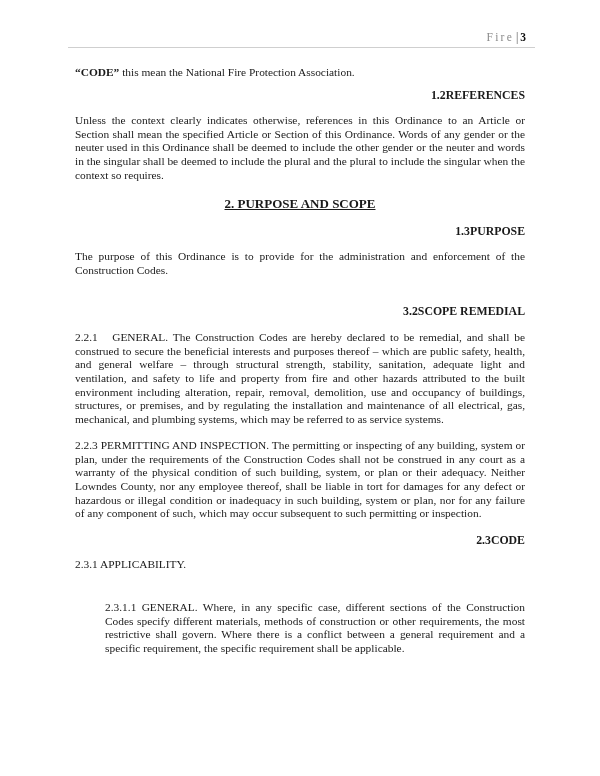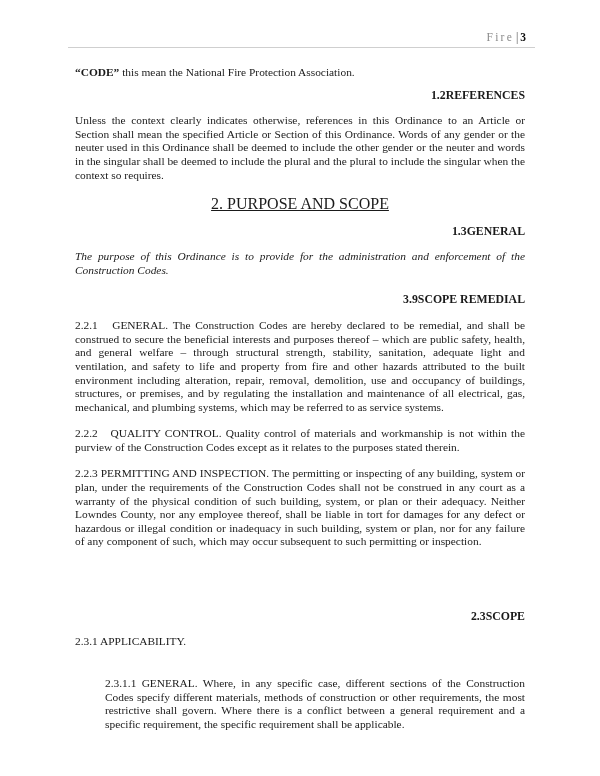--- a/index.html
+++ b/index.html
@@ -8,21 +8,21 @@
   .page-header { position: absolute; left: 68px; top: 30px; width: 467px; height: 17px;
                  border-bottom: 1px solid #cfcfcf; }
   .page-num { position: absolute; right: 9px; top: 1px; font-size: 11.5px; letter-spacing: 2.2px; color: #8a8a8a; }
   .page-num b { color: #111; letter-spacing: 0; font-weight: bold; }
   .page-num .sep { color: #555; letter-spacing: 0; margin: 0 2px; }
   .content { position: absolute; left: 75px; top: 66px; width: 450px; font-size: 11.4px; line-height: 13.6px; }
   p { margin: 0; text-align: justify; }
   .last-line-left { text-align-last: left; }
   .h2 { font-weight: bold; font-size: 11.8px; margin: 0; text-align: right; }
   .h2 .num { display: inline-block; }
-  .h1 { font-weight: normal; text-align: center; text-decoration: underline; font-size: 16px; }
+  .h1 { font-weight: bold; text-align: center; text-decoration: underline; font-size: 13px; }
   .ind { padding-left: 42px; }
 </style>
 </head>
 <body>
 
 <div class="page-header">
   <div class="page-num"><span>Fire</span><span class="sep">|</span><b>3</b></div>
 </div>
 
 <div class="content">
@@ -31,36 +31,35 @@
 
   <div class="h2" style="padding-left:30px; margin-bottom:12px;">
     <span class="num" style="width:24px;">1.2</span><span>REFERENCES</span>
   </div>
 
   <p class="last-line-left" style="margin-bottom:15px;">Unless the context clearly indicates otherwise, references in this Ordinance to an Article or Section shall mean the specified Article or Section of this Ordinance. Words of any gender or the neuter used in this Ordinance shall be deemed to include the other gender or the neuter and words in the singular shall be deemed to include the plural and the plural to include the singular when the context so requires.</p>
 
   <div class="h1" style="margin-bottom:14px;">2. PURPOSE AND SCOPE</div>
 
   <div class="h2" style="padding-left:30px; margin-bottom:12px;">
-    <span class="num" style="width:29px;">1.3</span><span>GENERAL</span>
+    <span class="num" style="width:29px;">1.3</span><span>PURPOSE</span>
   </div>
 
-  <p class="last-line-left" style="margin-bottom:15px;font-style:italic;">The purpose of this Ordinance is to provide for the administration and enforcement of the Construction Codes.</p>
+  <p class="last-line-left" style="margin-bottom:27px;">The purpose of this Ordinance is to provide for the administration and enforcement of the Construction Codes.</p>
 
   <div class="h2" style="padding-left:30px; margin-bottom:13px;">
-    <span class="num" style="width:29px;">3.9</span><span>SCOPE REMEDIAL</span>
+    <span class="num" style="width:29px;">3.2</span><span>SCOPE REMEDIAL</span>
   </div>
 
   <p class="last-line-left" style="margin-bottom:13px; white-space: pre-wrap;">2.2.1   GENERAL. The Construction Codes are hereby declared to be remedial, and shall be construed to secure the beneficial interests and purposes thereof – which are public safety, health, and general welfare – through structural strength, stability, sanitation, adequate light and ventilation, and safety to life and property from fire and other hazards attributed to the built environment including alteration, repair, removal, demolition, use and occupancy of buildings, structures, or premises, and by regulating the installation and maintenance of all electrical, gas, mechanical, and plumbing systems, which may be referred to as service systems.</p>
 
-  <p class="last-line-left" style="margin-bottom:13px; white-space: pre-wrap;">2.2.2   QUALITY CONTROL. Quality control of materials and workmanship is not within the purview of the Construction Codes except as it relates to the purposes stated therein.</p>
 
   <p class="last-line-left" style="margin-bottom:13px;">2.2.3 PERMITTING AND INSPECTION. The permitting or inspecting of any building, system or plan, under the requirements of the Construction Codes shall not be construed in any court as a warranty of the physical condition of such building, system, or plan or their adequacy. Neither Lowndes County, nor any employee thereof, shall be liable in tort for damages for any defect or hazardous or illegal condition or inadequacy in such building, system or plan, nor for any failure of any component of such, which may occur subsequent to such permitting or inspection.</p>
 
   <div class="h2" style="padding-left:30px; margin-bottom:11px;">
-    <span class="num" style="width:29px;margin-top:48px;">2.3</span><span>SCOPE</span>
+    <span class="num" style="width:29px;">2.3</span><span>CODE</span>
   </div>
 
   <p style="margin-bottom:29px;">2.3.1 APPLICABILITY.</p>
 
   <p class="ind last-line-left" style="padding-left:30px;margin-top:24px;">2.3.1.1 GENERAL. Where, in any specific case, different sections of the Construction Codes specify different materials, methods of construction or other requirements, the most restrictive shall govern. Where there is a conflict between a general requirement and a specific requirement, the specific requirement shall be applicable.</p>
 
 </div>
 
 </body></html>

